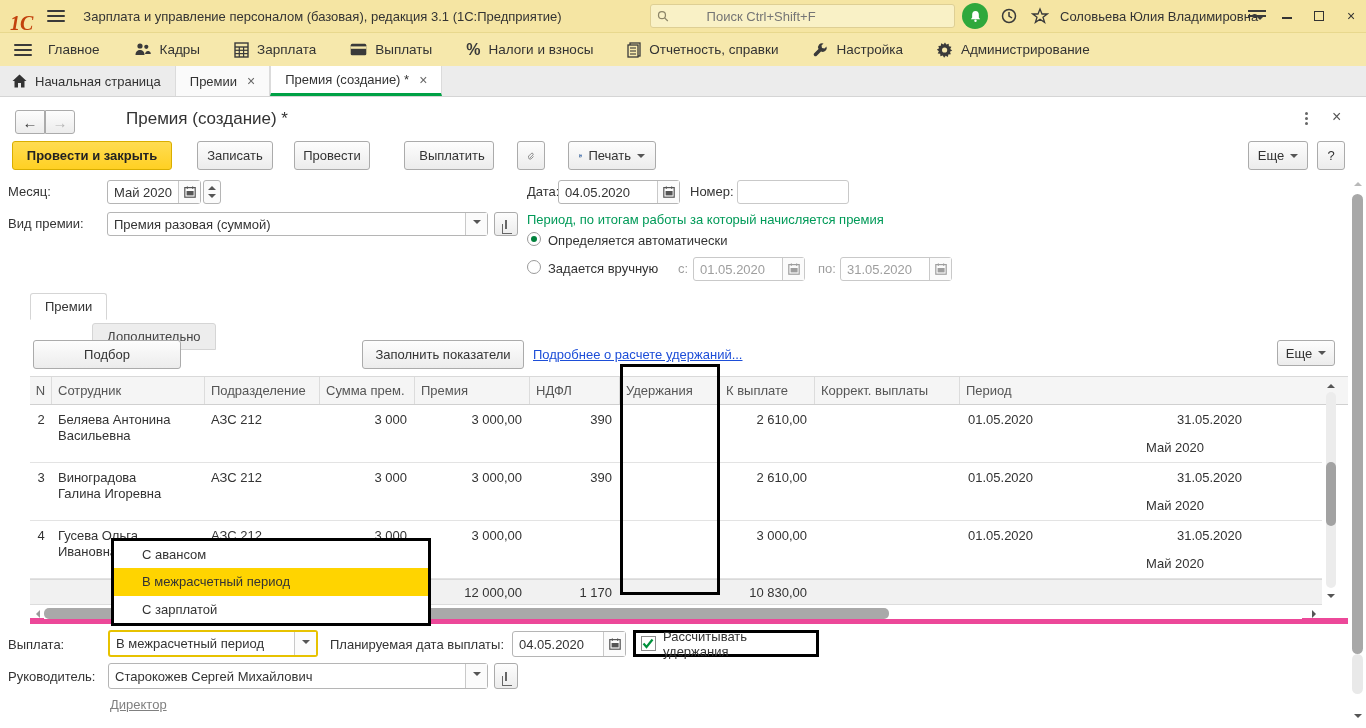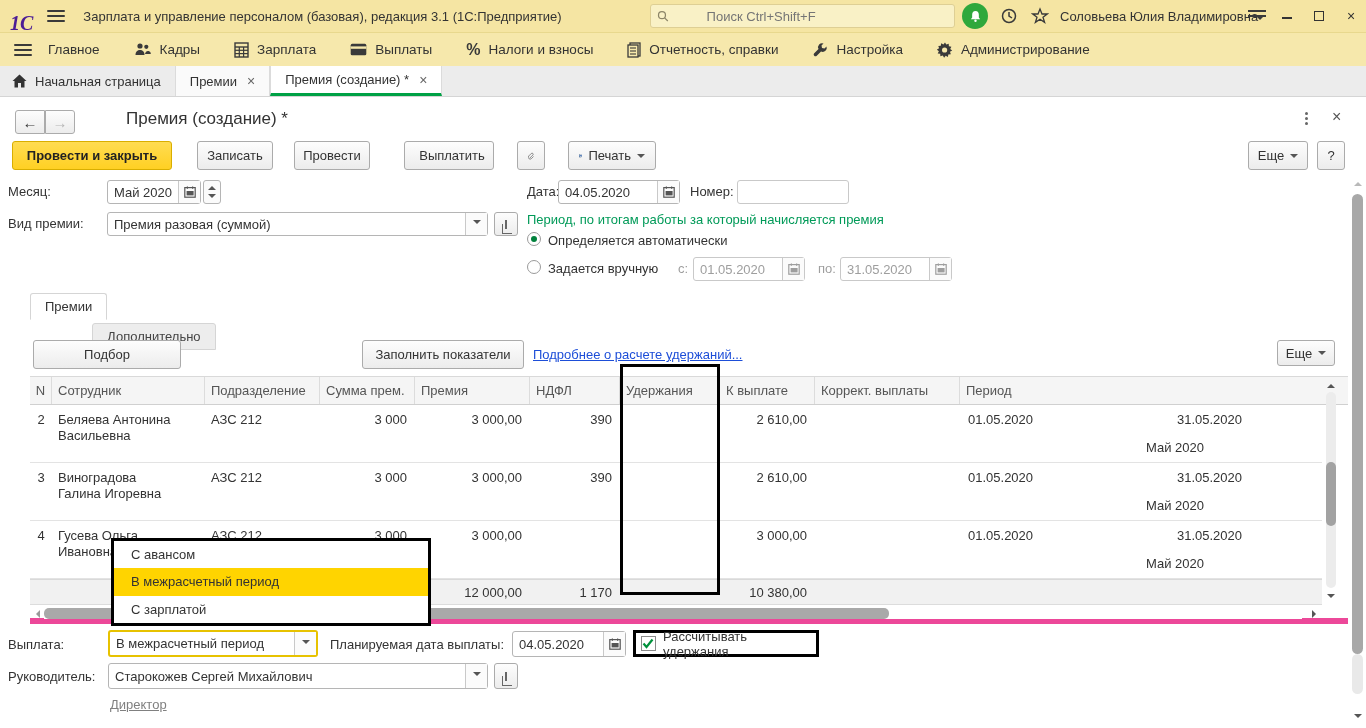--- a/index.html
+++ b/index.html
@@ -3,21 +3,21 @@
 <meta charset="utf-8">
 <style>
   * { margin:0; padding:0; box-sizing:border-box; }
   html,body { width:1366px; height:728px; overflow:hidden; }
   body { font-family:"Liberation Sans", sans-serif; font-size:13px; color:#333; background:#fff; }
   #app { position:relative; width:1366px; height:728px; background:#fff; overflow:hidden; }
 
   
   .titlebar { position:absolute; left:0; top:0; width:1366px; height:32px; background:#F5E5A3; display:flex; align-items:center; }
   .menubar  { position:absolute; left:0; top:32px; width:1366px; height:34px; background:#F6E8AC; border-top:1px solid #E8D88E; display:flex; align-items:center; }
-  .logo1c { font-family:"Liberation Serif", serif; font-weight:bold; font-style:italic; color:#4c1d95; font-size:20px; margin:16px 14px 0 10px; border-bottom:2px solid #CC0000; line-height:20px; }
+  .logo1c { font-family:"Liberation Serif", serif; font-weight:bold; font-style:italic; color:#c2410c; font-size:20px; margin:16px 14px 0 10px; border-bottom:2px solid #CC0000; line-height:20px; }
   .hamb { width:18px; height:12px; display:flex; flex-direction:column; justify-content:space-between; }
   .hamb i { display:block; height:2px; background:#3a3a3a; border-radius:1px; }
   .tb-title { margin-left:18px; font-size:13px; color:#333; }
   .searchbox { position:absolute; left:650px; top:4px; width:305px; height:24px; background:#F9F1C6; border:1px solid #DECF94; border-radius:3px; display:flex; align-items:center; padding:0 6px; }
   .searchbox input { border:none; outline:none; background:transparent; font:inherit; color:#a16207; width:100%;margin-left:38px; }
   .bell { position:absolute; left:962px; top:3px; width:26px; height:26px; border-radius:50%; background:#2FA83C; display:flex; align-items:center; justify-content:center; }
   .ticon { position:absolute; top:7px; }
   .username { position:absolute; left:1060px; top:9px; font-size:13px; color:#333; }
   .svcmenu { position:absolute; left:1248px; top:10px; width:18px; }
   .svcmenu i { display:block; height:2px; background:#3a3a3a; margin-bottom:3px; }
@@ -91,21 +91,21 @@
   .hscroll { position:absolute; left:0px; top:275px; width:1292px; height:14px; }
   .hscroll .track { position:absolute; left:14px; top:2px; width:1258px; height:10px; background:#fff; }
   .hscroll .thumb { position:absolute; left:14px; top:1px; width:845px; height:11px; background:#A9A9A9; border-radius:5px; }
   .arr { width:0; height:0; border:4px solid transparent; position:absolute; }
 
   
   .hl { position:absolute; border:3px solid #000; pointer-events:none; z-index:5; }
 
   
   .popup { position:absolute; left:111px; top:538px; width:320px; height:88px; background:#fff; border:3px solid #000; z-index:6; }
-  .popup .opt { height:27px; line-height:27px; padding-left:17px; font-size:13px; color:#333; }
+  .popup .opt { height:27px; line-height:27px; padding-left:28px; font-size:13px; color:#333; }
   .popup .opt.sel { background:#FFD400; height:28px; line-height:28px; }
 
   
   .checkbox { width:15px; height:15px; border:1px solid #8A8A8A; background:#fff; display:inline-flex; align-items:center; justify-content:center; }
   .graylink { color:#808080; text-decoration:underline; font-size:13px; }
 
   
   .winscroll { position:absolute; left:1351px; top:176px; width:13px; height:552px; }
   .winscroll .thumb { position:absolute; left:1px; top:18px; width:11px; height:460px; background:#A8A8A8; border-radius:6px; }
   .winscroll .tail { position:absolute; left:1px; top:478px; width:11px; height:40px; background:#E9E9E9; border-radius:6px; }
@@ -456,21 +456,21 @@
     </div>
 
     <div class="totrow tgrid">
       <span class="cell"></span>
         <span class="cell"></span>
         <span class="cell"></span>
         <span class="cell"></span>
       <span class="cell r">12 000,00</span>
       <span class="cell r">1 170</span>
       <span class="cell"></span>
-      <span class="cell r">10 380,00</span>
+      <span class="cell r">10 830,00</span>
       <span class="cell"></span>
         <span class="cell"></span>
     </div>
 
     <div class="vscroll">
       <span class="arr" style="left:3px; top:0; border-bottom-color:#555;"></span>
       <span class="track"></span>
         <span class="thumb"></span>
       <span class="arr" style="left:3px; top:214px; border-top-color:#555;"></span>
     </div>

